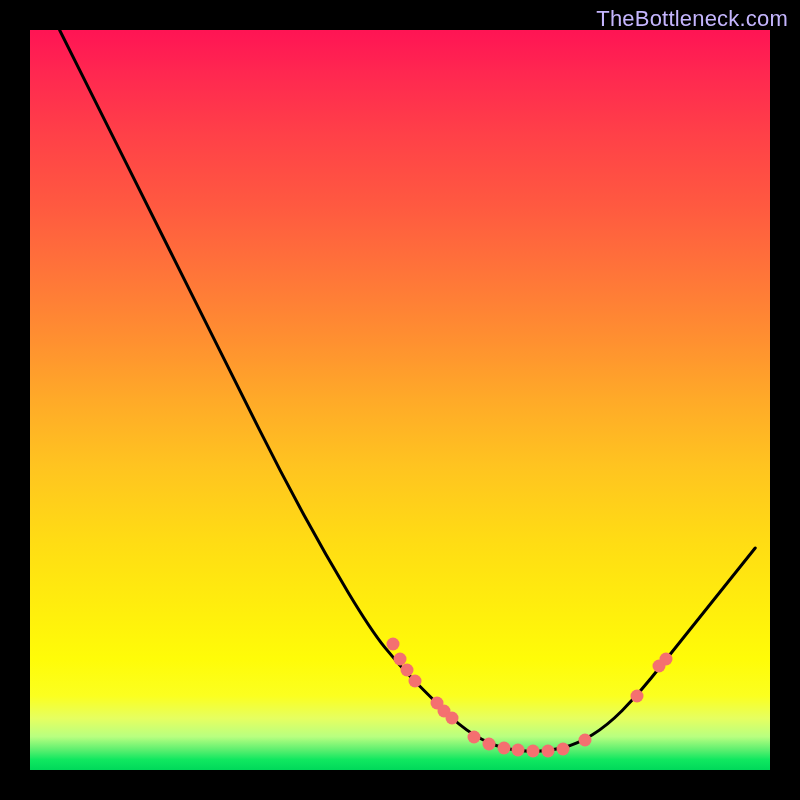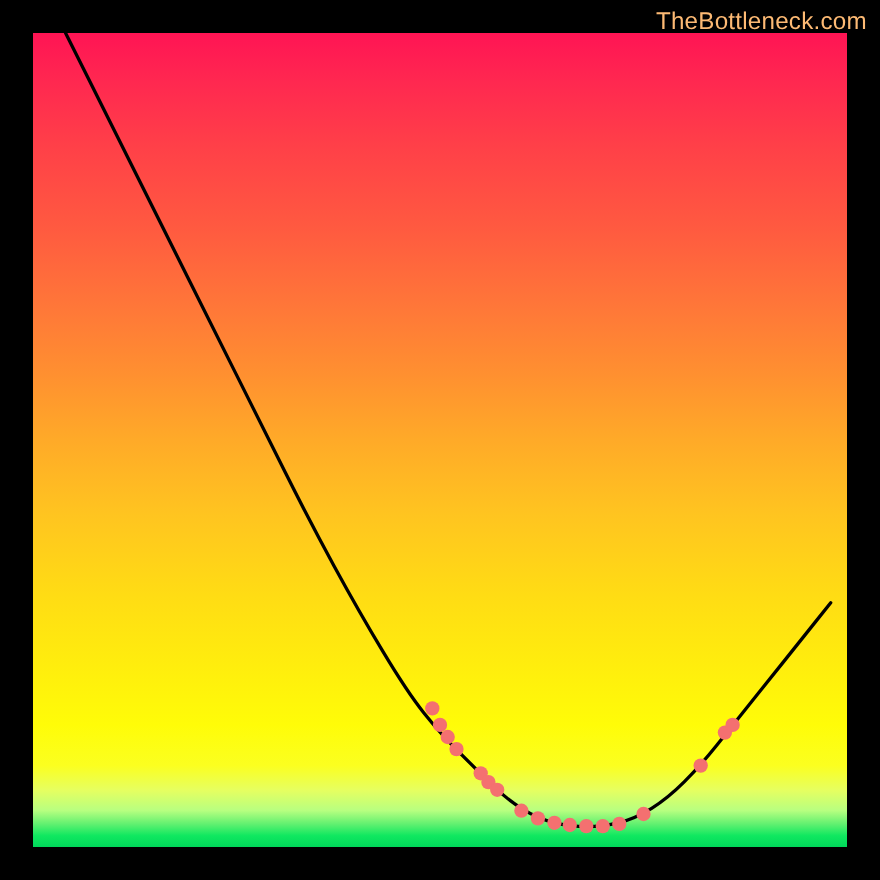--- a/index.html
+++ b/index.html
@@ -10,21 +10,21 @@
     height: 800px;
     background: #000;
   }
   .watermark {
     position: absolute;
     top: 6px;
     right: 12px;
     font-family: Arial, Helvetica, sans-serif;
     font-size: 22px;
     font-weight: 500;
-    color: #fdba74;
+    color: #c4b5fd;
     letter-spacing: 0.2px;
     z-index: 5;
   }
   .plot {
     position: absolute;
     left: 30px;
     top: 30px;
     width: 740px;
     height: 740px;
     

